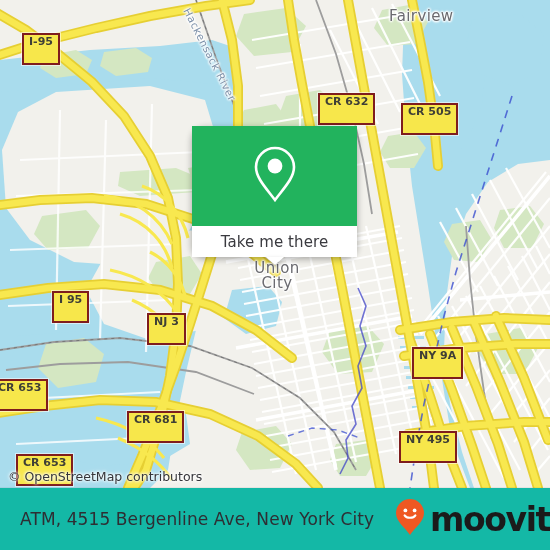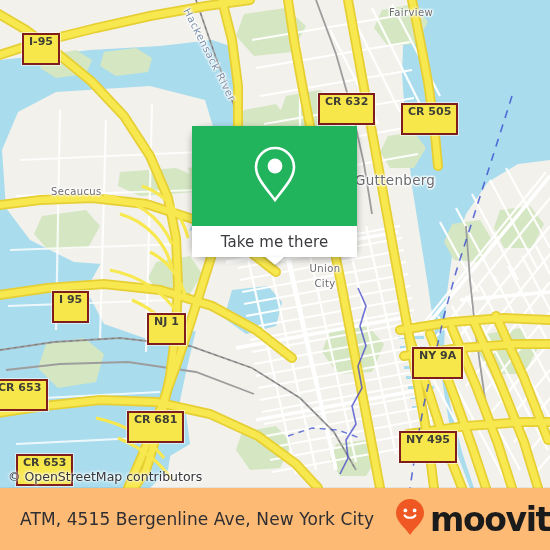--- a/index.html
+++ b/index.html
@@ -7,24 +7,24 @@
   #app{position:relative;width:550px;height:550px;overflow:hidden;background:#fff;}
 
   
   #map{position:absolute;left:0;top:0;width:550px;height:488px;overflow:hidden;background:#f2f1ec;}
   #mapsvg{position:absolute;left:0;top:0;}
 
   
   .plabel{position:absolute;color:#6b6b70;font-family:"DejaVu Sans",sans-serif;
           white-space:nowrap;pointer-events:none;
           text-shadow:0 0 3px #fff,0 0 3px #fff,1px 0 2px #fff,-1px 0 2px #fff,0 1px 2px #fff,0 -1px 2px #fff;}
-  .plabel.city{font-size:10px;letter-spacing:.4px;}
+  .plabel.city{font-size:15px;letter-spacing:.4px;}
   .plabel.town{font-size:13.5px;letter-spacing:.3px;}
   .plabel.river{font-size:10.5px;color:#7b8fa8;letter-spacing:.6px;}
-  .plabel.ctr{text-align:center;line-height:15px;margin-left:48px;}
+  .plabel.ctr{text-align:center;line-height:15px;}
 
   
   .shield{position:absolute;background:#f7e74b;border:2px solid #7f1d1d;border-radius:0;
           color:#3f3f36;font-family:"DejaVu Sans",sans-serif;font-size:11px;font-weight:bold;
           padding:1px 5px 15px 5px;line-height:12px;white-space:nowrap;
           box-shadow:0 0 0 1px rgba(255,255,255,.55);}
 
   
   #attrib{position:absolute;left:8px;top:469px;font-family:"DejaVu Sans",sans-serif;
           font-size:12.5px;color:#35353a;white-space:nowrap;
@@ -34,21 +34,21 @@
   #popup{position:absolute;left:192px;top:126px;width:165px;
          box-shadow:0 2px 7px rgba(0,0,0,.33);border-radius:13px;overflow:visible;}
   #popup-head{height:100px;background:#22b35d;display:flex;align-items:center;justify-content:center;}
   #popup-foot{height:31px;background:#fff;display:flex;align-items:center;justify-content:center;}
   #popup-foot-label{font-family:"DejaVu Sans",sans-serif;font-size:15px;color:#3a3a3f;letter-spacing:.1px;}
   #popup-tail{position:absolute;left:50%;bottom:-8px;margin-left:-9px;width:0;height:0;
               border-left:9px solid transparent;border-right:9px solid transparent;
               border-top:8px solid #fff;filter:drop-shadow(0 2px 2px rgba(0,0,0,.25));}
 
   
-  #footer{position:absolute;left:0;top:488px;width:550px;height:62px;background:#fdba74;
+  #footer{position:absolute;left:0;top:488px;width:550px;height:62px;background:#14b8a6;
           display:flex;align-items:center;justify-content:space-between;
           box-shadow:0 -1px 0 rgba(0,0,0,.05);}
   #footer-title{margin-left:20px;font-family:"DejaVu Sans",sans-serif;font-size:17px;
                 color:#2e2e33;white-space:nowrap;letter-spacing:.1px;}
   #brand{display:flex;align-items:center;gap:5px;}
   #brand-word{font-family:"DejaVu Sans",sans-serif;font-size:33px;font-weight:bold;
               color:#1b1b1b;letter-spacing:-1.4px;line-height:33px;}
 </style>
 </head>
 <body>
@@ -308,34 +308,32 @@
                    L356,424 L346,440 L348,458 L340,474"></path>
         </g>
         <g stroke="#3b4fd0" stroke-width="1.4" stroke-dasharray="6,5" fill="none" opacity=".75">
           <path d="M288,436 L312,428 L338,430 L360,438"></path>
         </g>
 
       </g>
     </svg>
 
     <div class="plabel city" style="left:389px;top:7px">Fairview</div>
-    <div class="plabel city" style="left:51px;top:186px">Secaucus</div>
-    <div class="plabel town" style="left:355px;top:172px">Guttenberg</div>
     <div class="plabel city ctr" style="left:250px;top:261px;width:54px">
       <span>Union</span><br>
       <span>City</span>
     </div>
 
     <div class="plabel river" style="left:192px;top:6px;transform:rotate(63deg);transform-origin:0 0">Hackensack River</div>
 
     <div class="shield" style="left:22px;top:33px">I-95</div>
     <div class="shield" style="left:318px;top:93px">CR 632</div>
     <div class="shield" style="left:401px;top:103px">CR 505</div>
     <div class="shield" style="left:52px;top:291px">I 95</div>
-    <div class="shield" style="left:147px;top:313px">NJ 1</div>
+    <div class="shield" style="left:147px;top:313px">NJ 3</div>
     <div class="shield" style="left:-9px;top:379px">CR 653</div>
     <div class="shield" style="left:412px;top:347px">NY 9A</div>
     <div class="shield" style="left:127px;top:411px">CR 681</div>
     <div class="shield" style="left:399px;top:431px">NY 495</div>
     <div class="shield" style="left:16px;top:454px">CR 653</div>
 
     <div id="attrib">© OpenStreetMap contributors</div>
 
     <div id="popup">
       <div id="popup-head">

